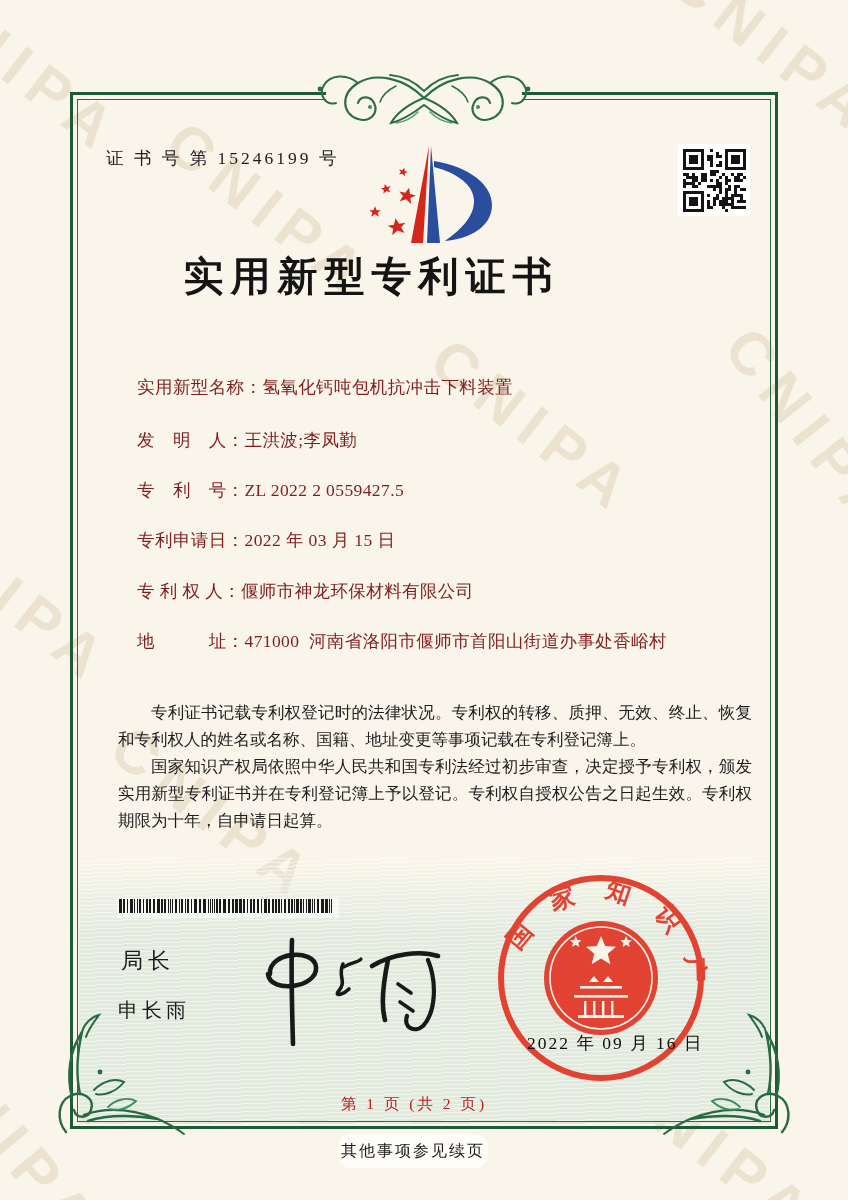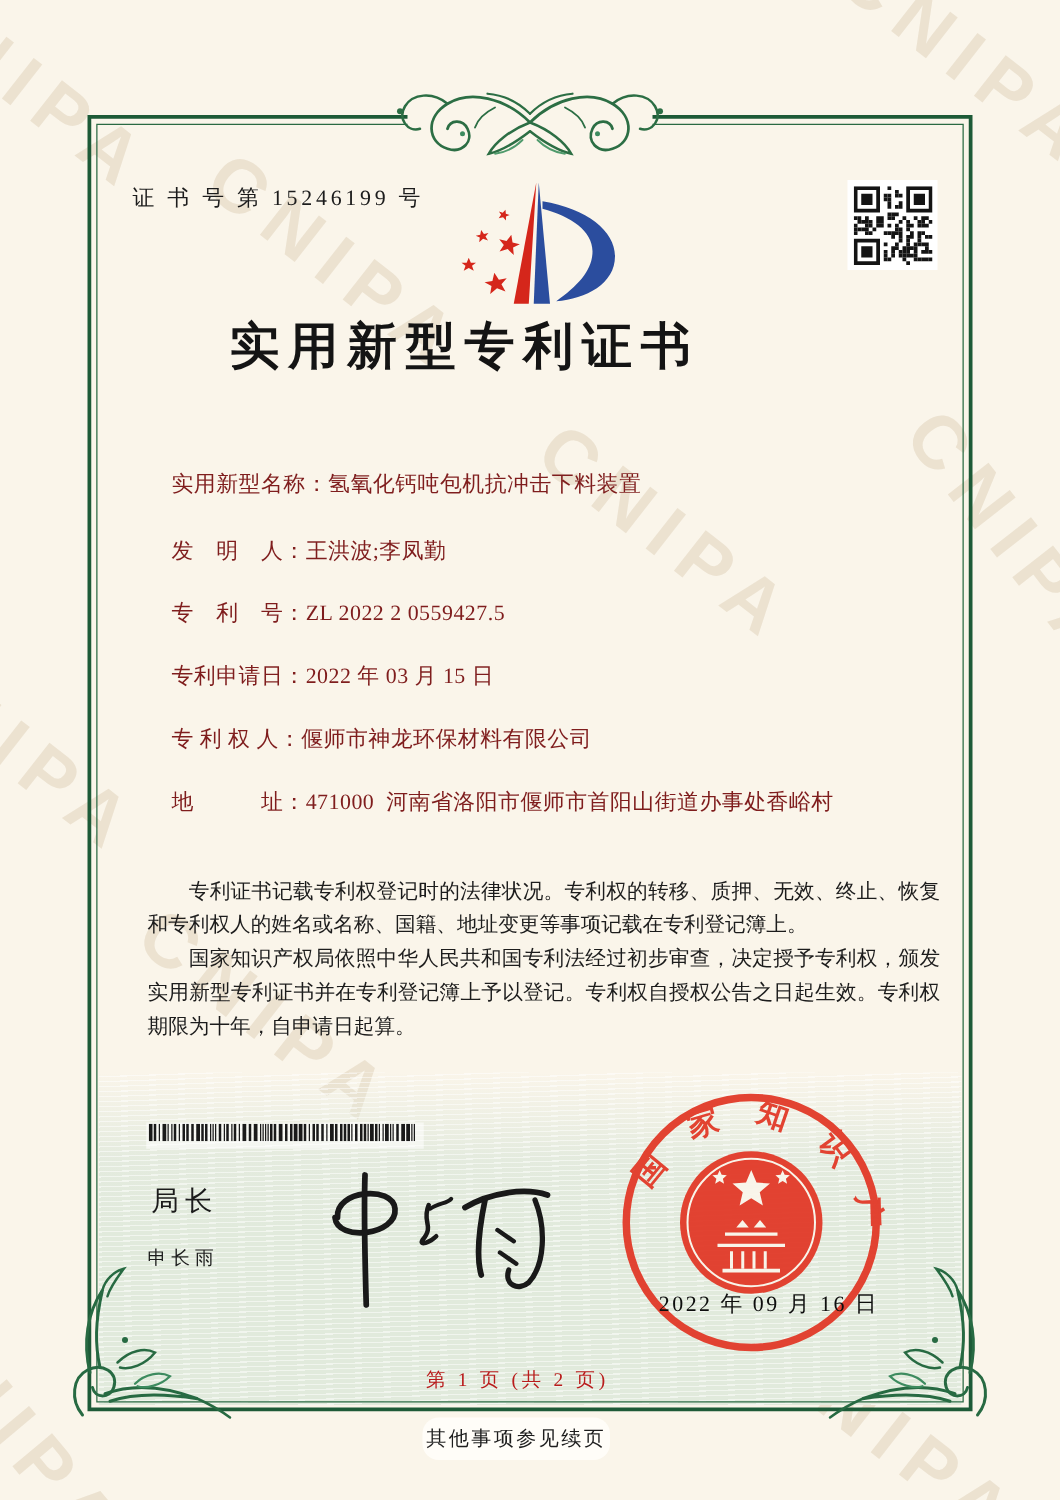--- a/index.html
+++ b/index.html
@@ -42,21 +42,21 @@
 
   
   .body-text{position:absolute;left:118px;top:699px;width:634px;z-index:4;font-size:16.5px;line-height:27px;
       text-align:justify;color:#1c1c1c;}
   .body-text p{margin:0;text-indent:2em;}
 
   
   .barcode{position:absolute;left:117px;top:898px;z-index:4;background:rgba(255,255,255,.55);padding:1px 2px;}
   .signer-title{position:absolute;left:121px;top:946px;font-size:22px;letter-spacing:5px;z-index:4;
       font-family:"Liberation Sans","DejaVu Sans",sans-serif;color:#1b1b1b;}
-  .signer-name{position:absolute;left:118px;top:997px;font-size:15px;letter-spacing:4px;z-index:4;
+  .signer-name{position:absolute;left:118px;top:997px;font-size:20px;letter-spacing:4px;z-index:4;
       font-family:Liberation Sans, sans-serif;color:#1b1b1b;}
   .signature{position:absolute;left:240px;top:922px;z-index:5;}
   .seal{position:absolute;left:492px;top:874px;z-index:4;opacity:.95;}
   .seal-date{position:absolute;left:527px;top:1031px;font-size:17.5px;letter-spacing:2px;color:#0e0e0e;z-index:5;white-space:pre;}
   .page-num{position:absolute;left:114px;top:1094px;width:600px;text-align:center;font-size:15.5px;
       letter-spacing:3px;color:#b91c1c;z-index:4;}
   .cont-box{position:absolute;left:338px;top:1134px;width:150px;height:34px;background:#fffdf8;z-index:4;
       display:flex;align-items:center;justify-content:center;font-size:16px;letter-spacing:2px;color:#1d1d1d;border-radius:13px;}
 </style>
 </head>

